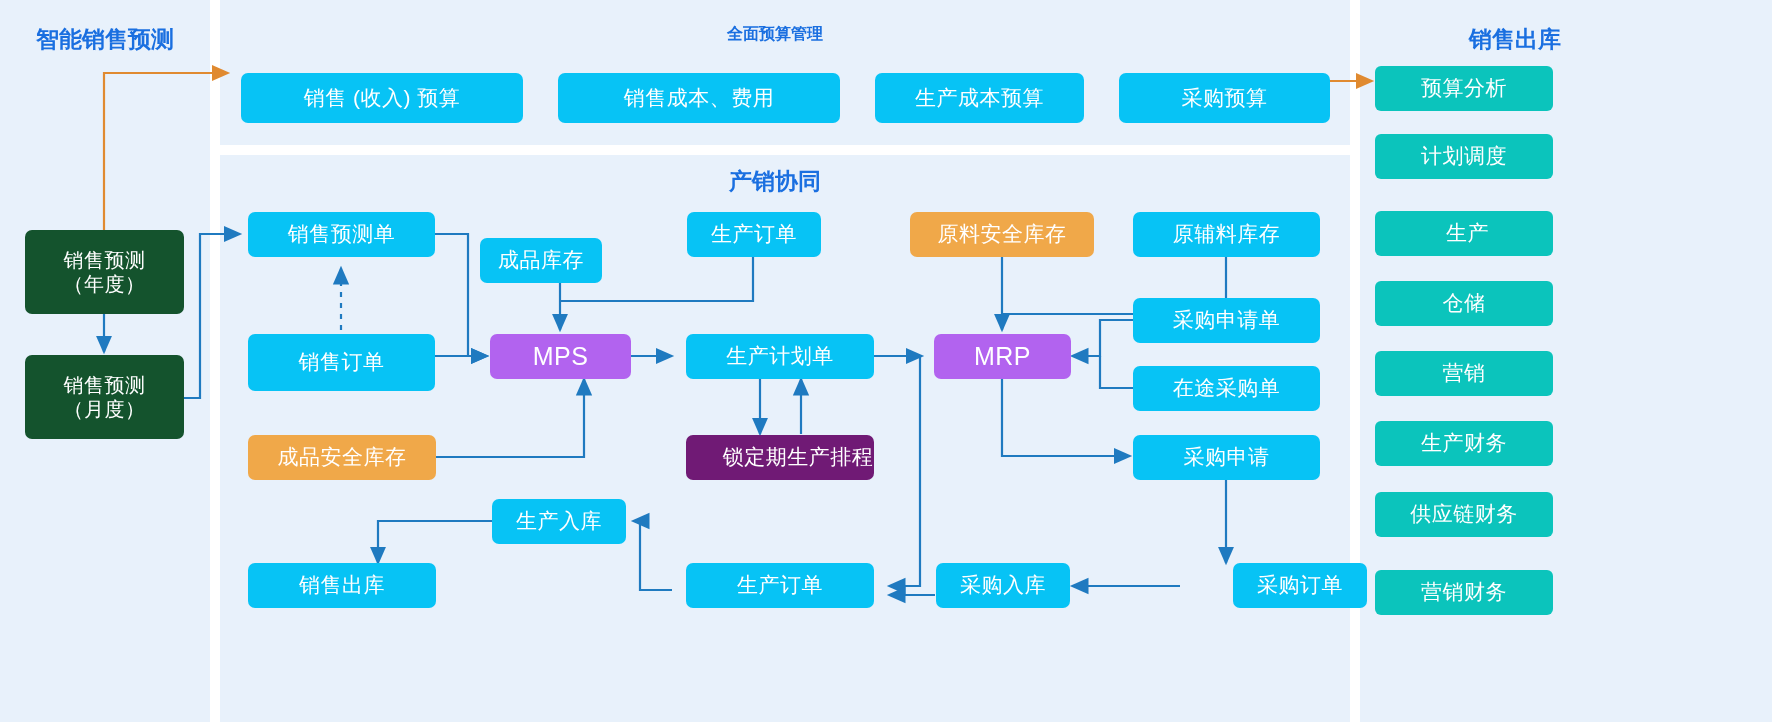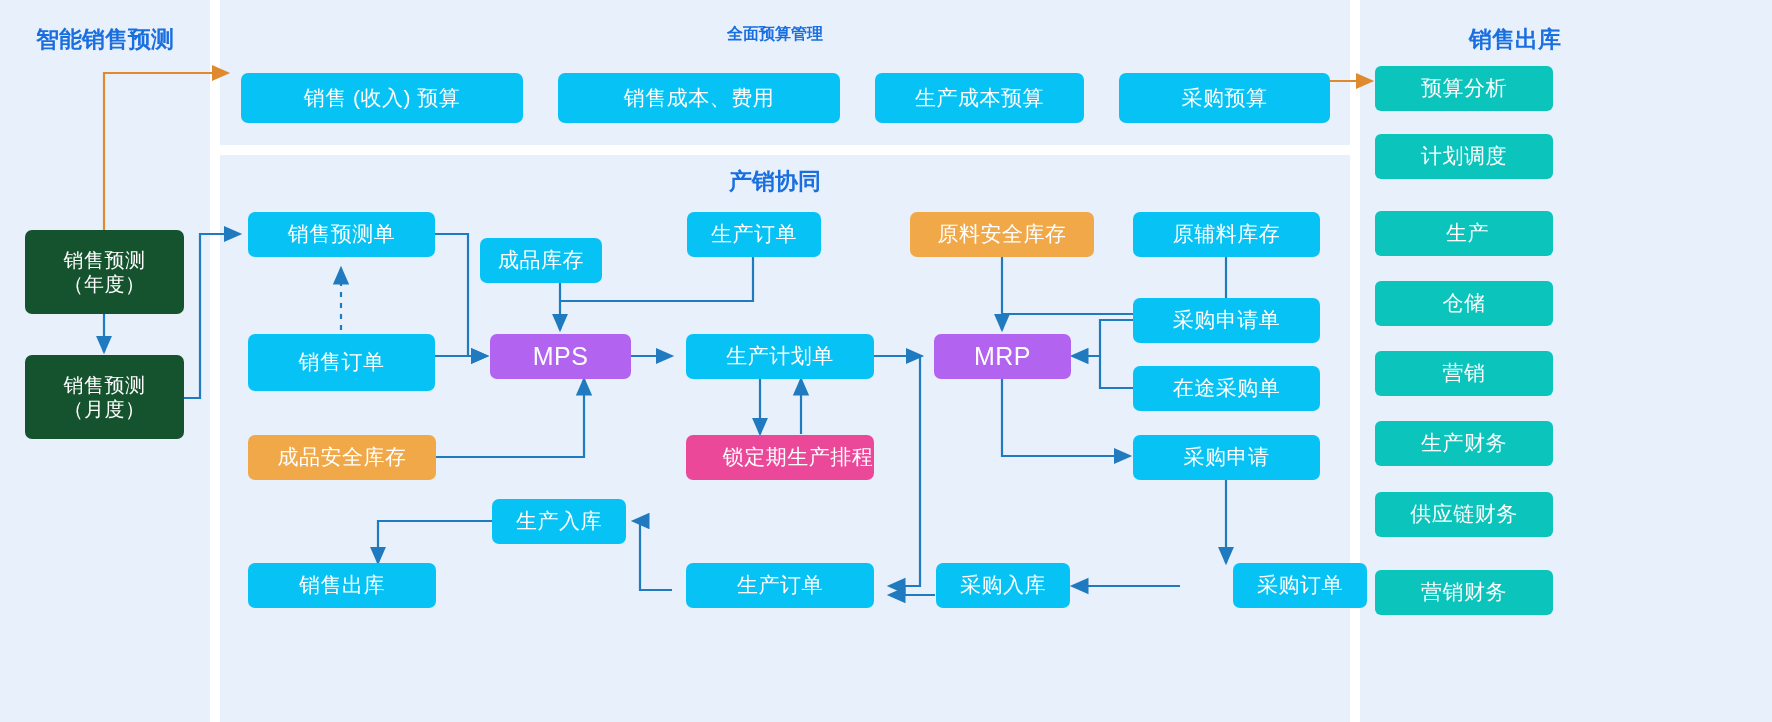--- a/index.html
+++ b/index.html
@@ -8,21 +8,21 @@
 
   .panel{position:absolute;background:#e8f1fb;}
   .panel-title{position:absolute;font-weight:bold;color:#1a6fe0;text-align:center;white-space:nowrap;}
 
   .node{position:absolute;border-radius:7px;display:flex;align-items:center;justify-content:center;
         color:#ffffff;font-size:21px;letter-spacing:.5px;box-sizing:border-box;text-align:center;line-height:1.15;}
   .n-cyan{background:#07c3f5;}
   .n-blue{background:#14532d;}
   .n-purple{background:#b263ef;}
   .n-orange{background:#f0a849;}
-  .n-teal{background:#ec4899;padding-left:36px;}
+  .n-teal{background:#701a75;padding-left:36px;}
   .n-sidebar{background:#0bc4bc;border-radius:6px;}
   .two-line{flex-direction:column;font-size:20px;line-height:1.22;}
 
   svg.wires{position:absolute;left:0;top:0;width:1772px;height:722px;pointer-events:none;}
 </style>
 </head>
 <body>
 
 <div id="stage">
 

